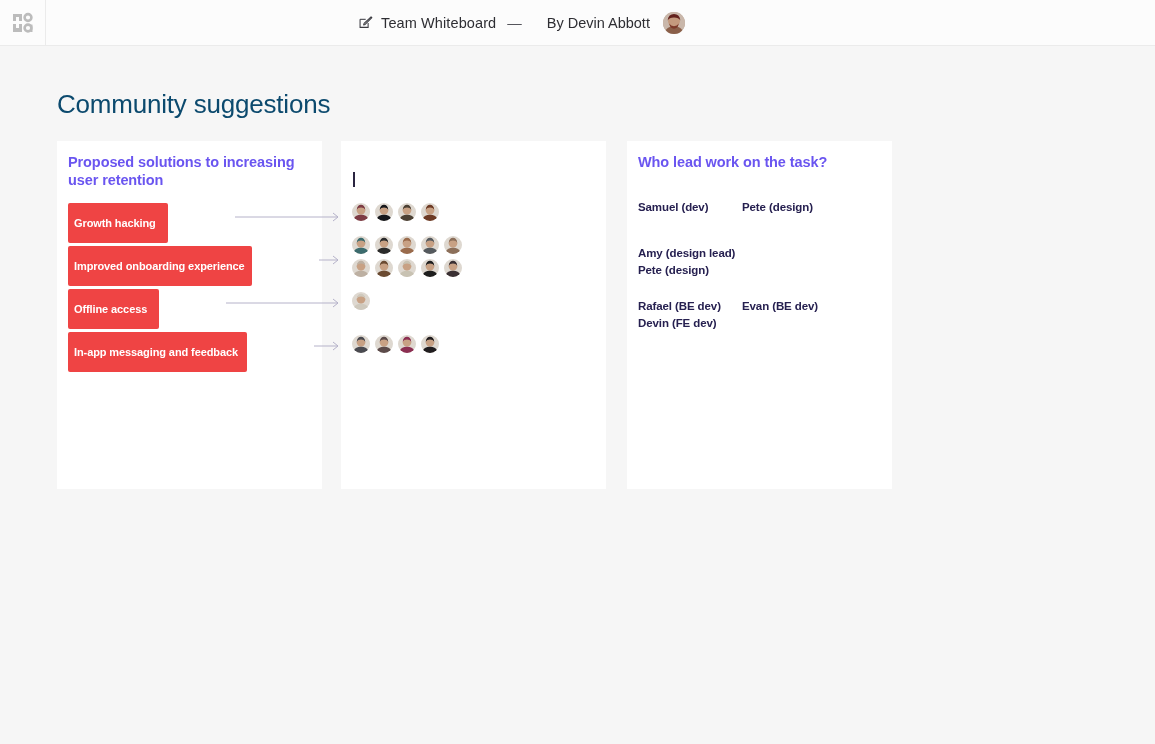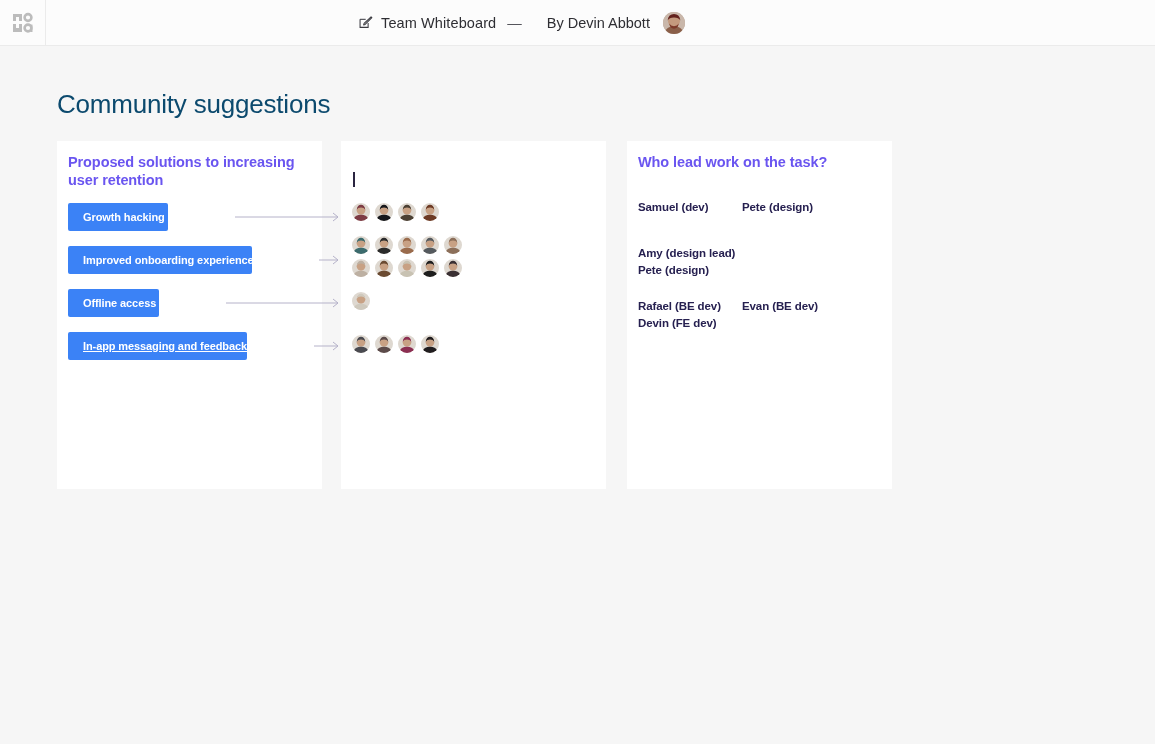--- a/index.html
+++ b/index.html
@@ -70,26 +70,26 @@
     line-height: 18px; letter-spacing: -.1px;
     white-space: pre-line;
   }
   .caret {
     display: inline-block; width: 1.5px; height: 15px;
     background: #2a2440; vertical-align: -2px; margin-left: 1px;
   }
 
   
   .chip {
-    position: absolute; height: 28px;
-    background: #3b82f6; color: #ffffff;
+    position: absolute; height: 40px;
+    background: #ef4444; color: #ffffff;
     font-size: 11px; font-weight: bold; letter-spacing: -.1px;
     border-radius: 2px;
     display: flex; align-items: center;
-    padding: 0 15px; white-space: nowrap;
+    padding: 0 6px; white-space: nowrap;
   }
 
   
   .avatar-group { position: absolute; display: flex; flex-wrap: wrap; width: 120px; }
   .av {
     width: 18px; height: 18px; border-radius: 50%;
     margin-right: 5px; margin-bottom: 5px;
     overflow: hidden; flex: none;
     background-size: cover; background-position: center;
   }
@@ -142,21 +142,21 @@
 
   <div class="page-title">Community suggestions</div>
 
   <div class="card c1">
     <div class="card-title">Proposed solutions to increasing
 user retention</div>
     <div id="chips-host">
         <div class="chip" style="left: 11px; top: 62px; width: 100px;">Growth hacking</div>
         <div class="chip" style="left: 11px; top: 105px; width: 184px;">Improved onboarding experience</div>
         <div class="chip" style="left: 11px; top: 148px; width: 91px;">Offline access</div>
-        <div class="chip" style="left: 11px; top: 191px; width: 179px; text-decoration: underline;">In-app messaging and feedback</div>
+        <div class="chip" style="left: 11px; top: 191px; width: 179px;">In-app messaging and feedback</div>
       </div>
   </div>
 
   <div class="card c2">
     <div class="card-title">
       <span class="caret"></span>
     </div>
     <div id="avatars-host">
         <div class="avatar-group" style="left: 11px; top: 62px;">
           <span class="av"><svg width="18" height="18" viewBox="0 0 18 18">

